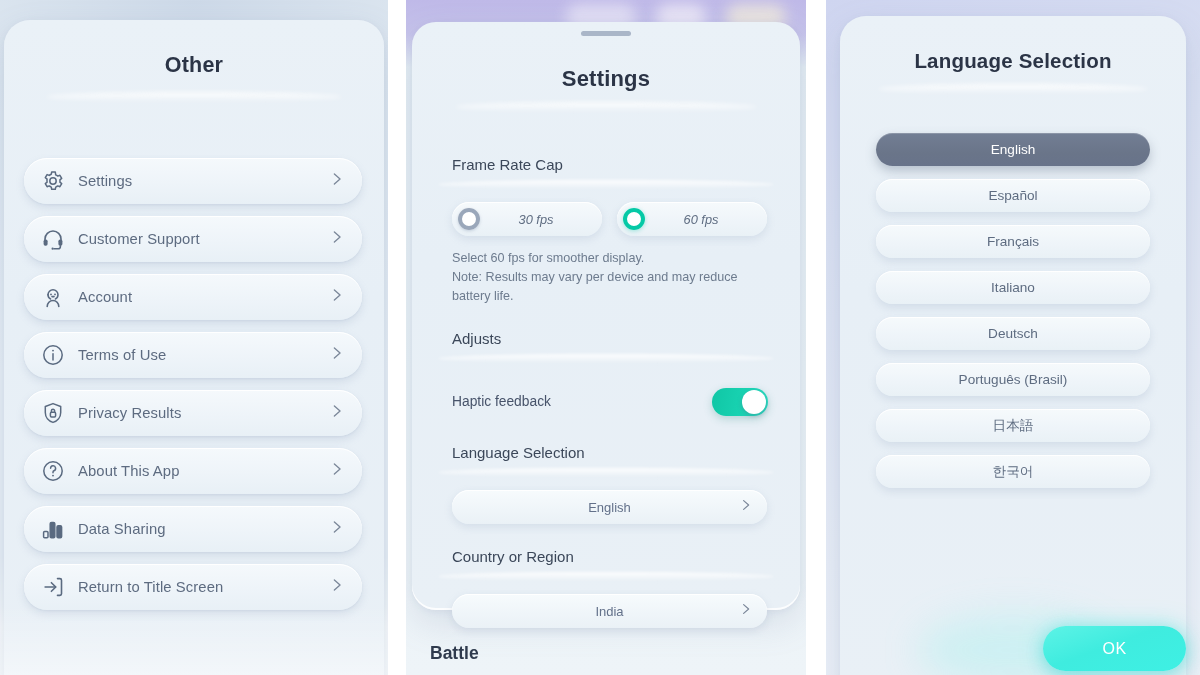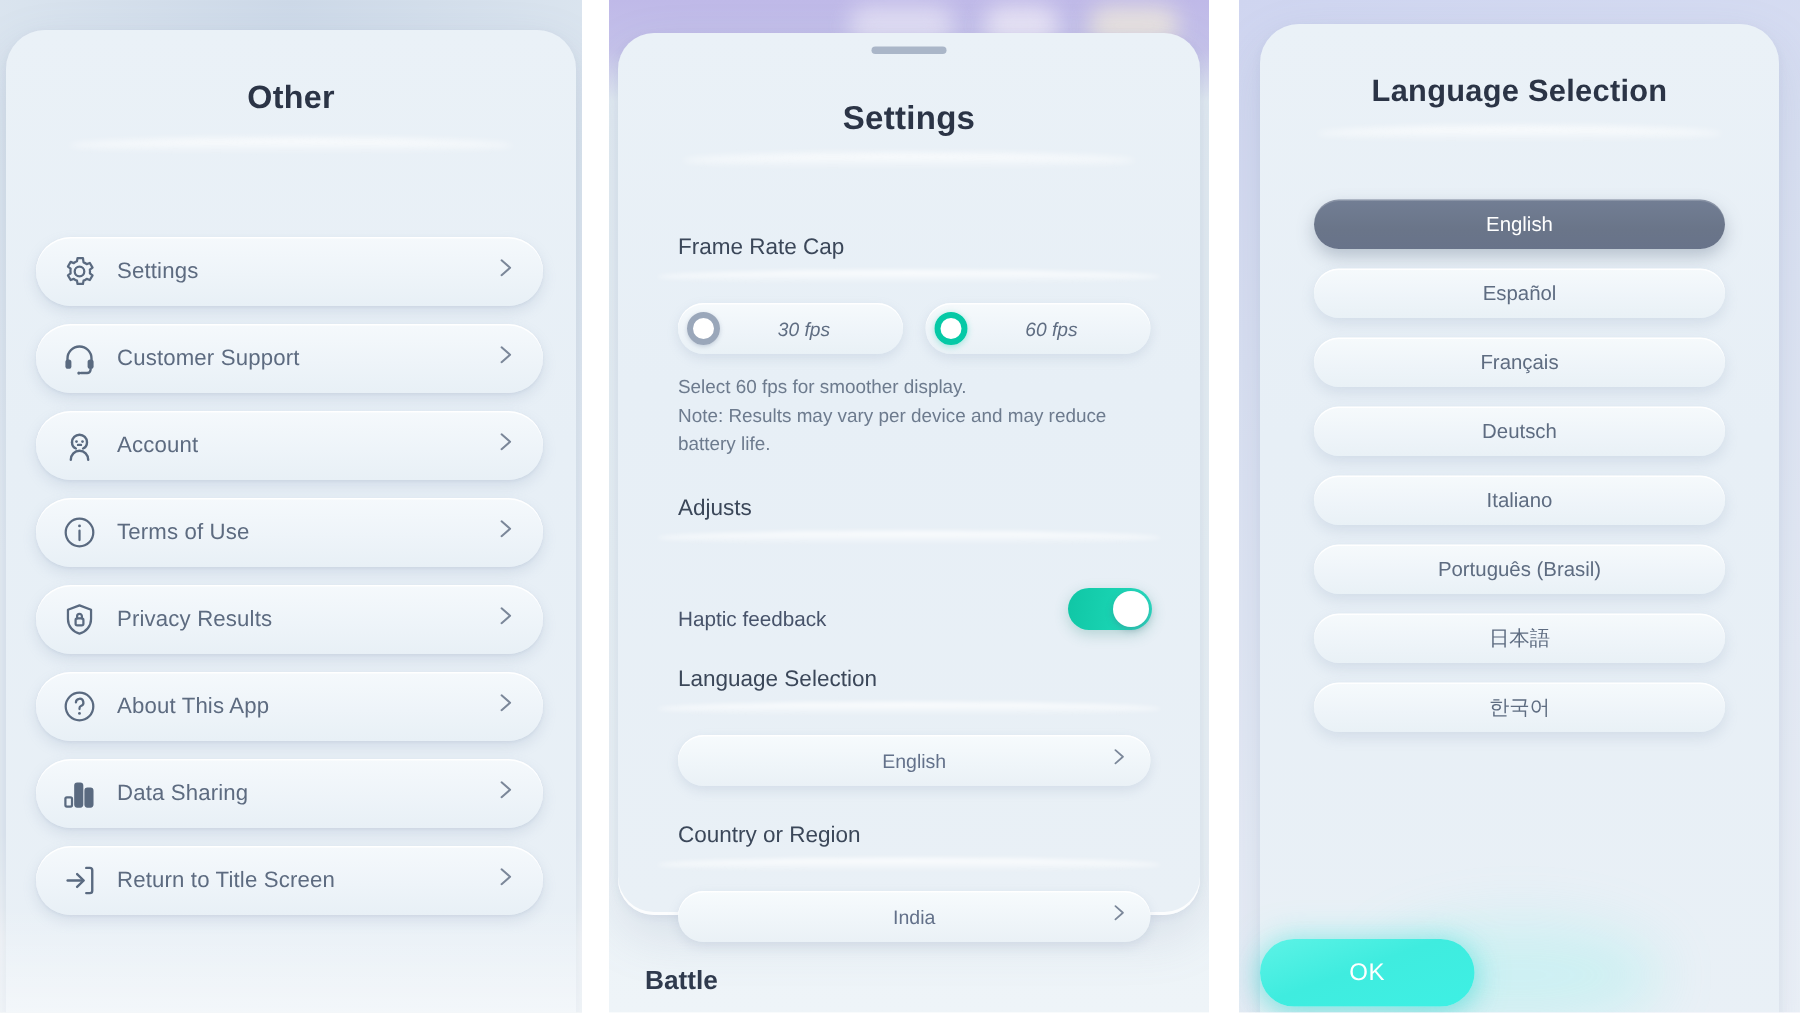--- a/index.html
+++ b/index.html
@@ -205,21 +205,21 @@
 
   .helper {
     padding: 13px 28px 0 40px;
     font-size: 12.6px;
     line-height: 19px;
     color: #6d7b8e;
   }
 
   .toggle-row {
     display: flex;
-    align-items: flex-end;
+    align-items: center;
     justify-content: space-between;
     padding: 7px 32px 0 40px;
     height: 44px;
   }
   .toggle-label { font-size: 13.8px; color: #47536a; }
   .toggle {
     position: relative;
     width: 56px; height: 28px;
     border-radius: 14px;
     background: linear-gradient(100deg, #10c6a5 0%, #19d3b2 55%, #2ad9c0 100%);
@@ -292,21 +292,21 @@
     color: #ffffff;
     box-shadow:
       0 1px 0 rgba(255,255,255,.18) inset,
       0 5px 11px rgba(90,105,130,.35);
   }
 
   .ok-wrap {
     position: absolute;
     left: 0; right: 0; bottom: 34px;
     display: flex;
-    justify-content: flex-start;
+    justify-content: flex-end;
   }
   .ok-btn {
     width: 143px; height: 45px;
     border: none;
     border-radius: 23px;
     background: linear-gradient(160deg, #5df3e6 0%, #3fecdf 45%, #3ef0e4 100%);
     color: #ffffff;
     font-size: 16px;
     font-family: "Liberation Sans", sans-serif;
     letter-spacing: .5px;
@@ -545,22 +545,22 @@
     <div class="p3-bg"></div>
 
     <div class="card card-3">
       <div class="card-title title-3">Language Selection</div>
       <div class="title-rule" style="top:68px"></div>
 
       <div class="lang-list" id="lang-list">
           <div class="lang-item selected">English</div>
           <div class="lang-item">Español</div>
           <div class="lang-item">Français</div>
+          <div class="lang-item">Italiano</div>
           <div class="lang-item">Deutsch</div>
-          <div class="lang-item">Italiano</div>
           <div class="lang-item">Português (Brasil)</div>
           <div class="lang-item">日本語</div>
           <div class="lang-item">한국어</div>
         </div>
 
       <div class="ok-glow"></div>
       <div class="ok-wrap">
         <button class="ok-btn">OK</button>
       </div>
     </div>

